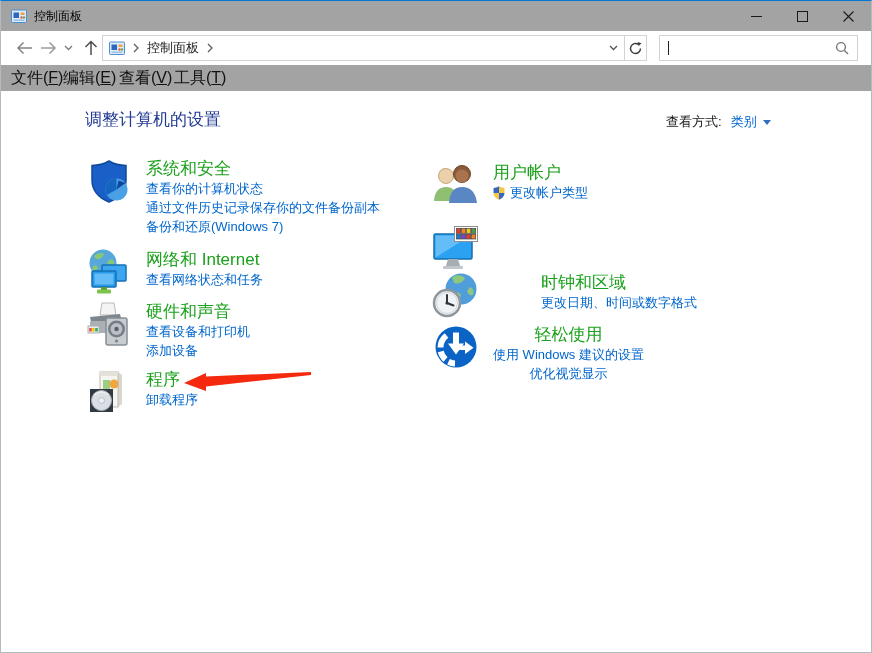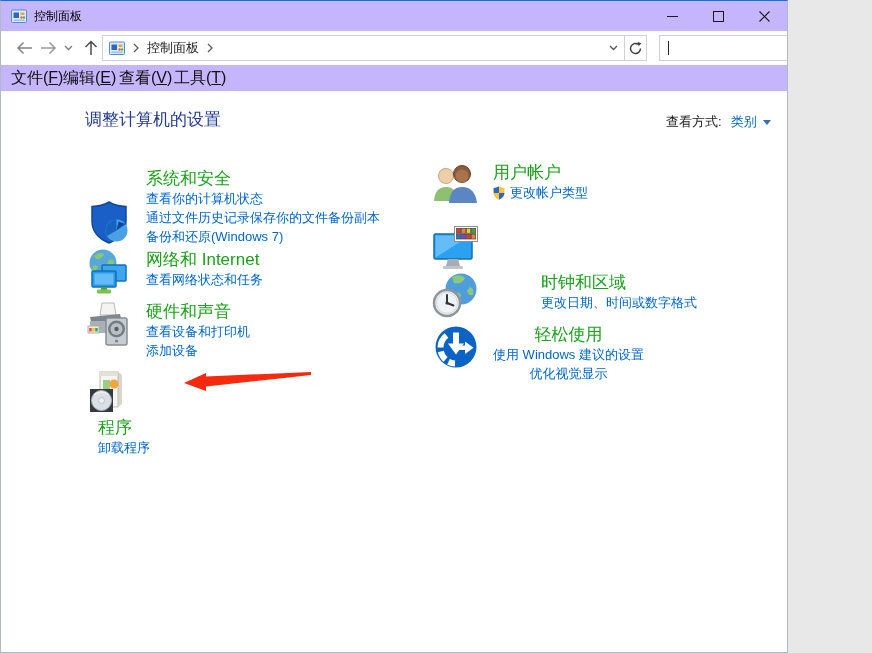--- a/index.html
+++ b/index.html
@@ -1,16 +1,16 @@
 <!DOCTYPE html>
 <html><head>
 <meta charset="utf-8">
 <style>
   html,body{margin:0;padding:0;background:#e8e8e8;}
-  .window{position:relative;width:788px;height:653px;box-sizing:border-box;background:#c4b5fd;
+  .window{position:relative;width:872px;height:653px;box-sizing:border-box;background:#a3a3a3;
     border:1px solid #b0bac3;border-top:1px solid #0078d7;overflow:hidden;
     font-family:"Liberation Sans",sans-serif;color:#000;}
   
   .titlebar{position:absolute;top:0;left:0;right:0;height:30px;display:flex;align-items:center;padding-left:10px;}
   .titlebar .ttl{font-size:12px;margin-left:7px;}
   .win-controls{position:absolute;top:0;right:0;height:30px;display:flex;}
   .win-btn{width:46px;height:30px;display:flex;align-items:center;justify-content:center;background:transparent;border:none;padding:0;}
   
   .navbar{position:absolute;top:30px;left:0;right:0;height:34px;background:#fff;}
   .nav-ico{position:absolute;top:0;height:34px;display:flex;align-items:center;justify-content:center;background:none;border:none;padding:0;}
@@ -39,21 +39,21 @@
   .viewby .val{color:#0066cc;margin-left:9px;cursor:pointer;}
   .viewby .tri{display:inline-block;width:0;height:0;border-left:4.5px solid transparent;border-right:4.5px solid transparent;
     border-top:5px solid #2f6fbe;margin-left:6px;vertical-align:1px;}
   .cat{position:absolute;display:flex;}
   .cat .ico{width:48px;height:48px;flex:none;}
   .cat .tx{margin-left:13px;padding-top:1px;}
   .cat-title{display:block;font-size:17px;line-height:21px;color:#1ba11b;text-decoration:none;}
   .task{display:block;font-size:13px;line-height:19px;color:#0066cc;text-decoration:none;}
   .tx .task:first-of-type{margin-top:3px;}
   .task .uac{margin-right:5px;vertical-align:-3px;}
-  .c-sys{left:84px;top:76px;align-items:flex-end;} .c-net{left:84px;top:157px;} .c-hw{left:84px;top:209px;} .c-prog{left:84px;top:277px;flex-direction:column;}
+  .c-sys{left:84px;top:66px;} .c-net{left:84px;top:157px;} .c-hw{left:84px;top:209px;} .c-prog{left:84px;top:277px;}
   .c-usr{left:431px;top:70px;} .c-app{left:431px;top:134px;} .c-clk{left:431px;top:180px;gap:48px;} .c-ease{left:431px;top:232px;text-align:center;}
   .arrow-annot{position:absolute;left:180px;top:271px;pointer-events:none;}
 </style>
 </head>
 <body>
 
 <div class="window">
 
   <div class="titlebar">
     <svg width="16" height="16" viewBox="0 0 16 16">

